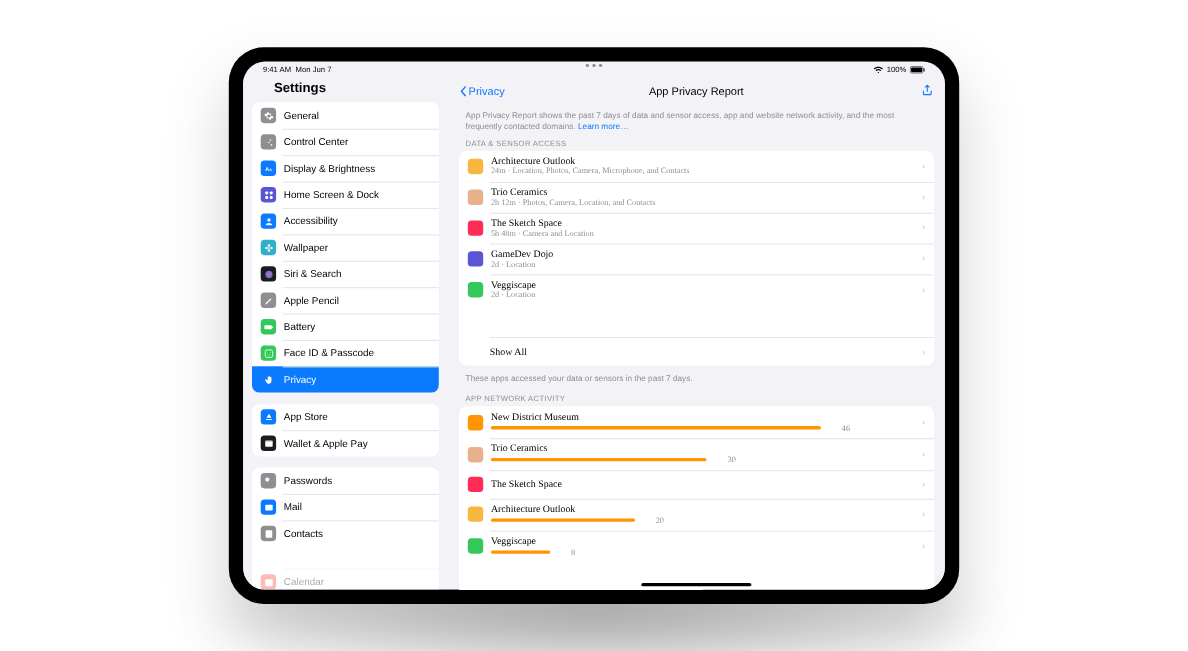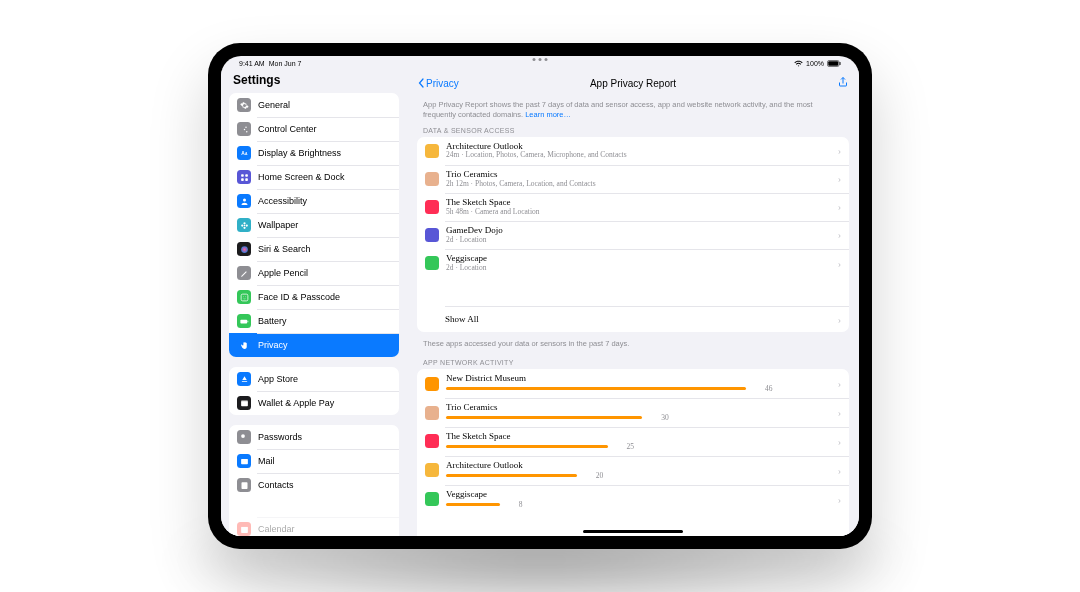--- a/index.html
+++ b/index.html
@@ -44,21 +44,21 @@
   .status .left { display:flex; gap:4px; align-items:center; }
   .status .right { display:flex; gap:3px; align-items:center; }
   .wifi, .batt { display:inline-block; }
   .wifi svg, .batt svg { display:block; }
   
   .mtdots { position:absolute; top:15px; left:50%; transform:translateX(-50%); display:flex; gap:3px;}
   .mtdots span{ width:3px;height:3px;border-radius:50%;background:#8e8e93;}
   
   .split { flex:1; display:flex; overflow:hidden; }
   .sidebar { width: 186px; background:#f2f2f7; display:flex; flex-direction:column; }
-  .sidebar h1 { font-size:12px; font-weight:700; padding: 3px 12px 6px; }
+  .sidebar h1 { font-size:12px; font-weight:700; padding: 3px 12px 6px; margin-left: 16px; }
   .group { background:#fff; border-radius:7px; margin:0 8px 10px; overflow:hidden; }
   .row {
     display:flex; align-items:center; gap:7px;
     padding: 5px 8px; font-size:9px; color:#000; position:relative;
   }
   .row + .row::before {
     content:""; position:absolute; left:28px; right:0; top:0; height:1px; background:#e5e5ea;
   }
   .row.selected { background:#0a7aff; color:#fff; }
   .row .ic {
@@ -226,37 +226,37 @@
               <div class="row">
                 <span class="ic gray">
                   <svg viewBox="0 0 24 24">
                     <path d="M3 21l3-1 12-12-2-2L4 18l-1 3z"></path>
                   </svg>
                 </span>
                 <span>Apple Pencil</span>
               </div>
               <div class="row">
                 <span class="ic green">
+                  <svg viewBox="0 0 24 14">
+                    <rect x="1" y="2" width="18" height="10" rx="2" fill="currentColor"></rect>
+                    <rect x="20" y="5" width="2" height="4" fill="currentColor"></rect>
+                  </svg>
+                </span>
+                <span>Battery</span>
+              </div>
+              <div class="row">
+                <span class="ic green">
                   <svg viewBox="0 0 24 24">
                     <rect x="3" y="3" width="18" height="18" rx="4" fill="none" stroke="currentColor" stroke-width="2"></rect>
                     <circle cx="9" cy="10" r="1"></circle>
                     <circle cx="15" cy="10" r="1"></circle>
                     <path d="M9 15c1 1 5 1 6 0" fill="none" stroke="currentColor"></path>
                   </svg>
                 </span>
                 <span>Face ID &amp; Passcode</span>
-              </div>
-              <div class="row">
-                <span class="ic green">
-                  <svg viewBox="0 0 24 14">
-                    <rect x="1" y="2" width="18" height="10" rx="2" fill="currentColor"></rect>
-                    <rect x="20" y="5" width="2" height="4" fill="currentColor"></rect>
-                  </svg>
-                </span>
-                <span>Battery</span>
               </div>
               <div class="row selected">
                 <span class="ic blue">
                   <svg viewBox="0 0 24 24">
                     <path d="M9 11V5a1.5 1.5 0 013 0v6V4a1.5 1.5 0 013 0v7V6a1.5 1.5 0 013 0v9c0 4-3 6-6 6s-6-2-7-5l-2-5c-.5-1 1-2 2-1l2 2z"></path>
                   </svg>
                 </span>
                 <span>Privacy</span>
               </div>
             </div>
@@ -413,24 +413,20 @@
         <div class="bar" style="width:51%"></div>
         <span class="bar-val">30</span>
       </div>
     </span>
     <span class="chev">›</span>
               </div>
               <div class="cell">
     <span class="app-ic" style="background:#ff2d55"></span>
     <span class="txt">
       <div class="name">The Sketch Space</div>
-      <div class="bar-row">
-        <div class="bar" style="width:42%"></div>
-        <span class="bar-val">25</span>
-      </div>
     </span>
     <span class="chev">›</span>
               </div>
               <div class="cell">
     <span class="app-ic" style="background:#f6b73c"></span>
     <span class="txt">
       <div class="name">Architecture Outlook</div>
       <div class="bar-row">
         <div class="bar" style="width:34%"></div>
         <span class="bar-val">20</span>

